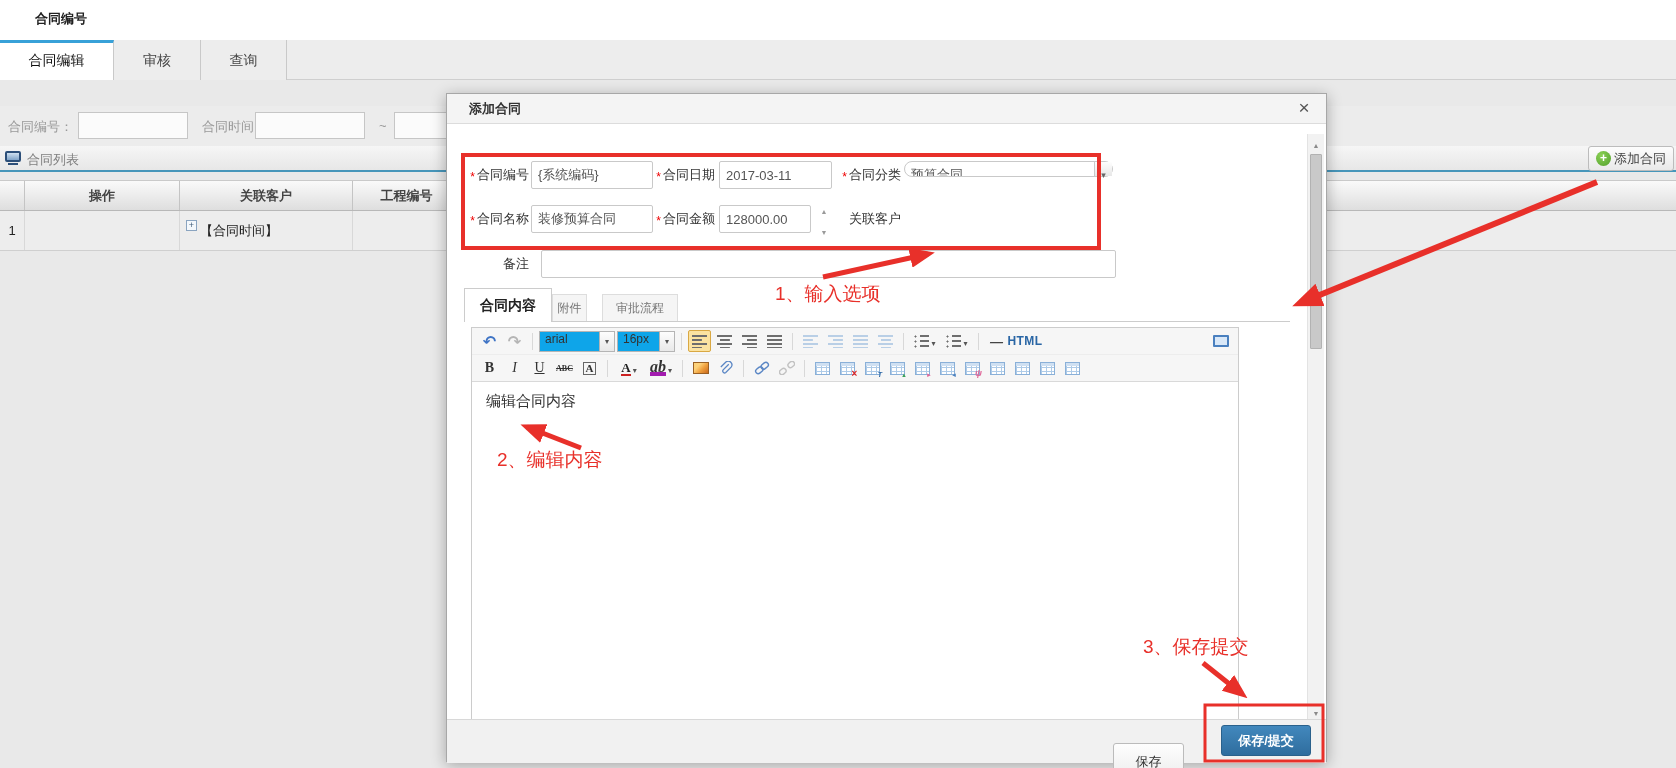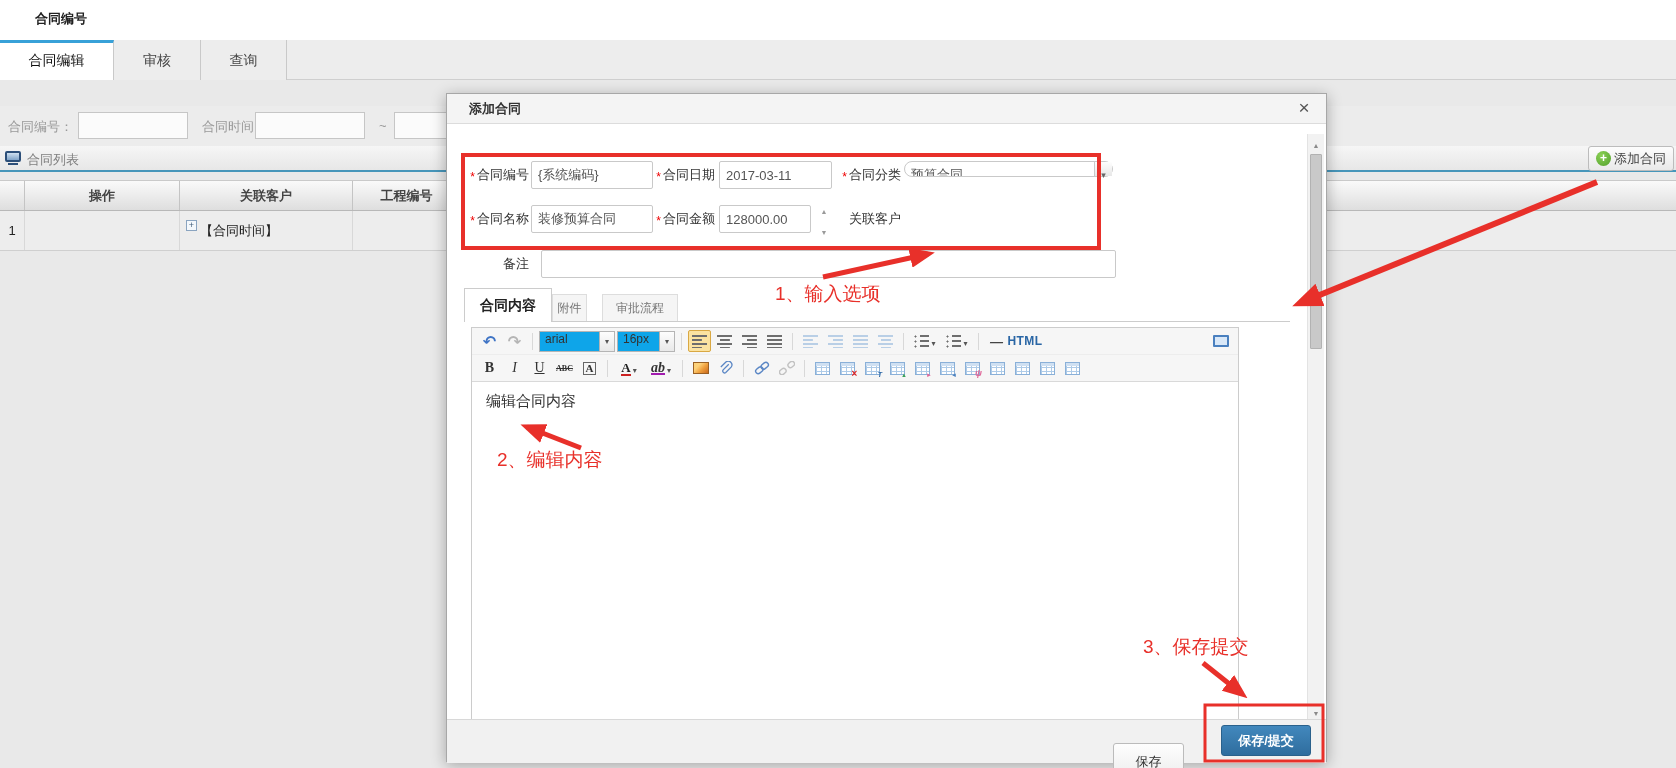--- a/index.html
+++ b/index.html
@@ -96,21 +96,21 @@
   .g-hr::before{content:"—";font-weight:bold;color:#444;font-size:13px}
   .html-btn{font-size:12px;font-weight:bold;color:#2a66a5;letter-spacing:.4px;width:30px}
   .g-screen{width:16px;height:12px;border:2px solid #4a80bf;background:#d9e8f8;border-radius:1px}
   .fmt{font-family:"Liberation Serif","DejaVu Serif",serif;font-size:14px;color:#333}
   .fmt.b{font-weight:bold}
   .fmt.i{font-style:italic}
   .fmt.u{text-decoration:underline}
   .fmt.s{font-size:8px;font-weight:bold;text-decoration:line-through}
   .fmt.box{font-size:11px;border:1px solid #666;line-height:11px;padding:0 2px}
   .fc{font-family:"Liberation Serif",serif;font-weight:bold;font-size:13px;color:#222;border-bottom:2px solid #cc2222;line-height:13px}
-  .hl{font-family:"Liberation Serif",serif;font-style:italic;font-weight:bold;font-size:14px;color:#333;border-bottom:2px solid #a21caf;line-height:11px}
+  .hl{font-family:"Liberation Serif",serif;font-style:italic;font-weight:bold;font-size:16px;color:#333;border-bottom:4px solid #a21caf;line-height:11px}
   .g-img{width:16px;height:12px;border:1px solid #9a6023;background:linear-gradient(135deg,#fdd27a 30%,#ef9f3c 60%,#c96a1e)}
   .tic{width:15px;height:13px;border:1px solid #8ab0d8;background-color:#fff;position:relative;
     background-image:linear-gradient(#cfe0f2,#cfe0f2),linear-gradient(#aecbe8 1px,transparent 1px),linear-gradient(90deg,#aecbe8 1px,transparent 1px);
     background-size:100% 3px,5px 4px,5px 4px;background-repeat:no-repeat,repeat,repeat}
   .tic::after{position:absolute;right:-3px;bottom:-4px;font-size:7px;font-weight:bold}
   .m-x::after{content:"×";color:#d22;font-size:10px;bottom:-5px}
   .m-t::after{content:"T";color:#2a66a5}
   .m-up::after{content:"▲";color:#3aa05a;font-size:6px}
   .m-ar::after{content:"►";color:#e0699a;font-size:6px}
   .m-al::after{content:"◄";color:#4a80bf;font-size:6px}

